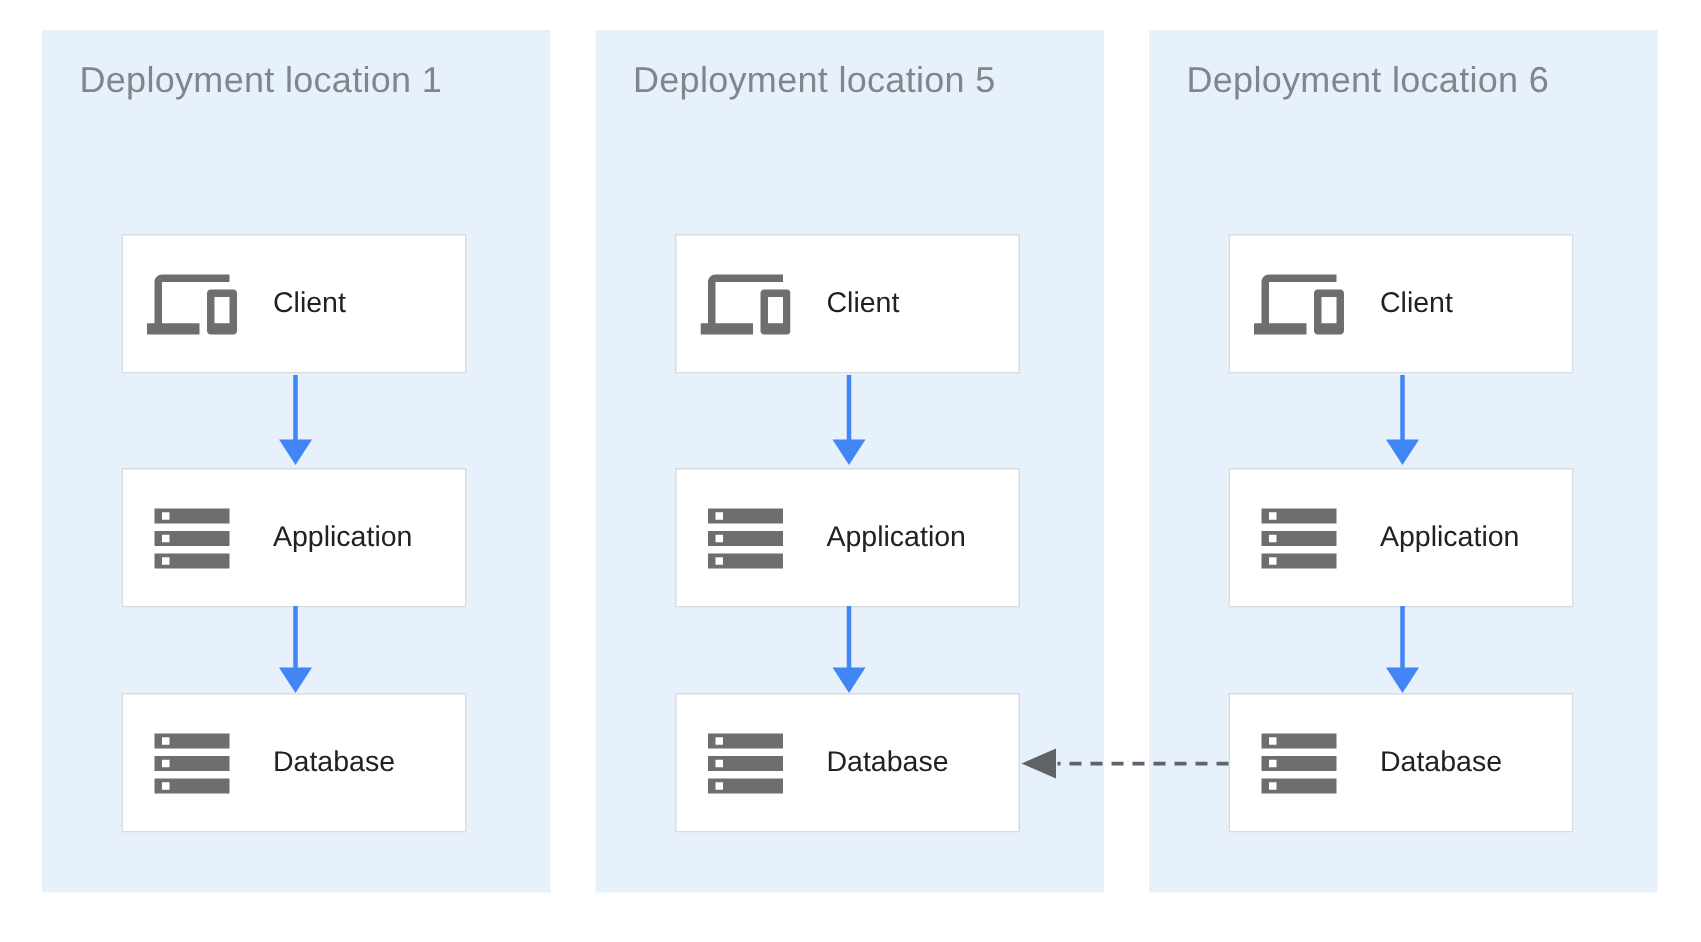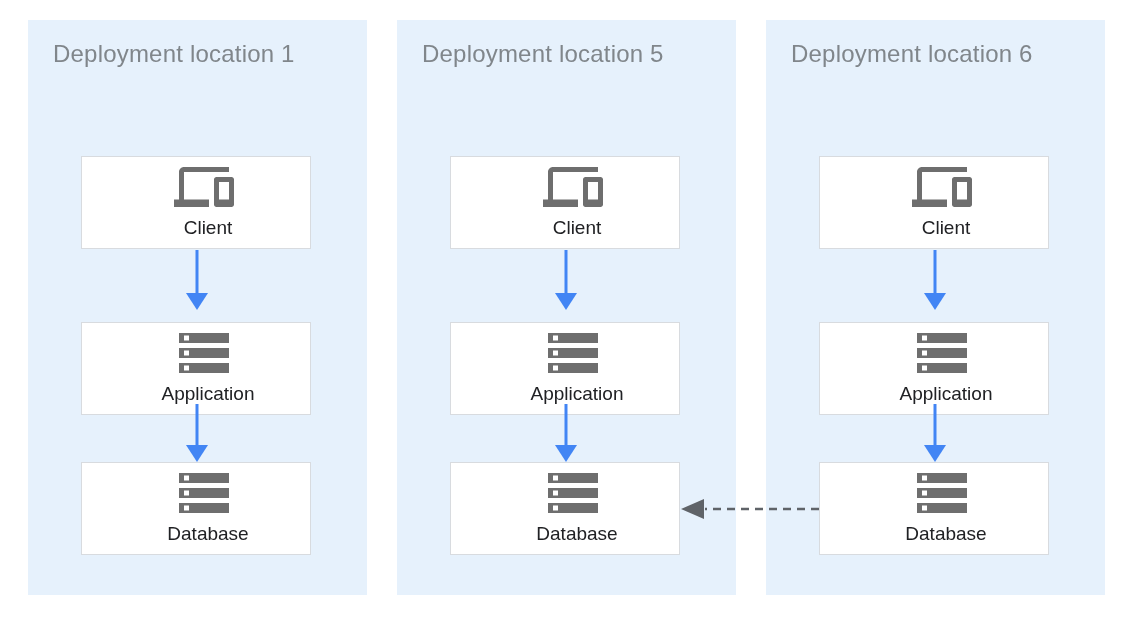--- a/index.html
+++ b/index.html
@@ -35,24 +35,23 @@
   .node {
     position: absolute;
     left: 53px;
     width: 230px;
     height: 93px;
     box-sizing: border-box;
     background: var(--node-bg, #FFFFFF);
     border: 1px solid var(--node-border, #D8DBDF);
     display: flex;
     align-items: center;
-    flex-direction: column;
   }
   .node-client      { top: 136px; }
-  .node-application { top: 302px; }
+  .node-application { top: 292px; }
   .node-database    { top: 442px; }
   .node .icon {
     width: 60px;
     height: 60px;
     margin-left: 16px;
     flex: 0 0 auto;
     display: flex;
     align-items: center;
     justify-content: center;
   }

